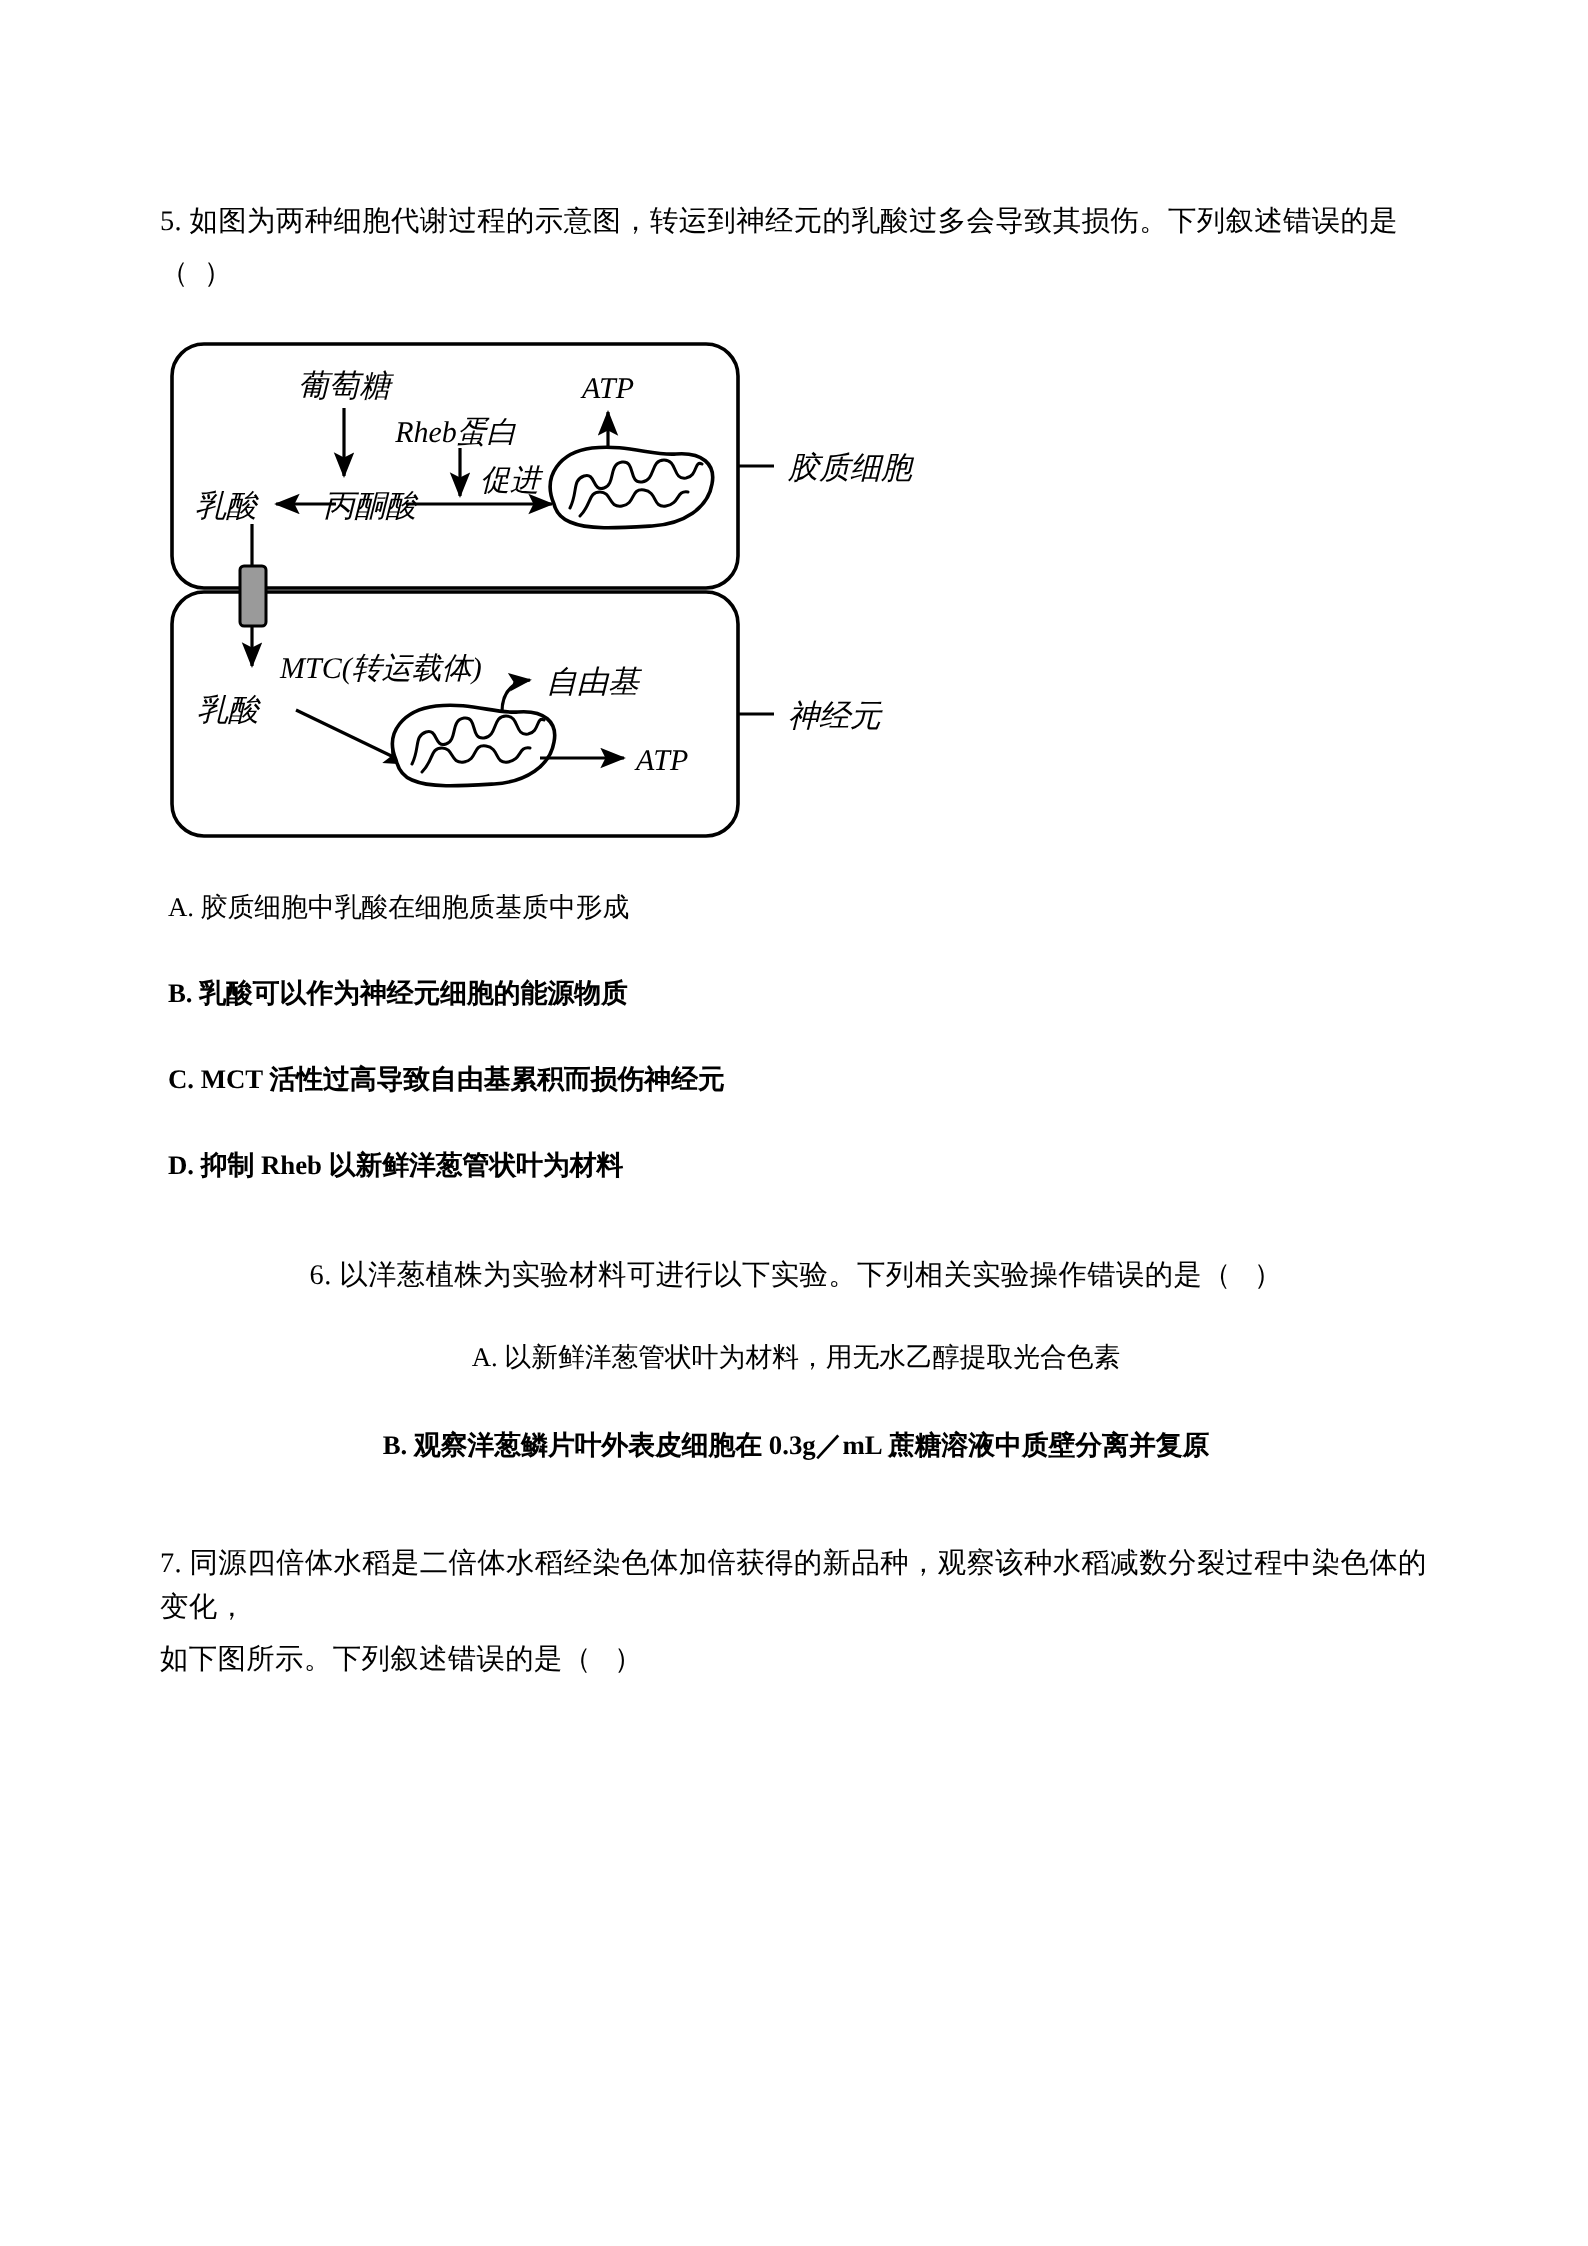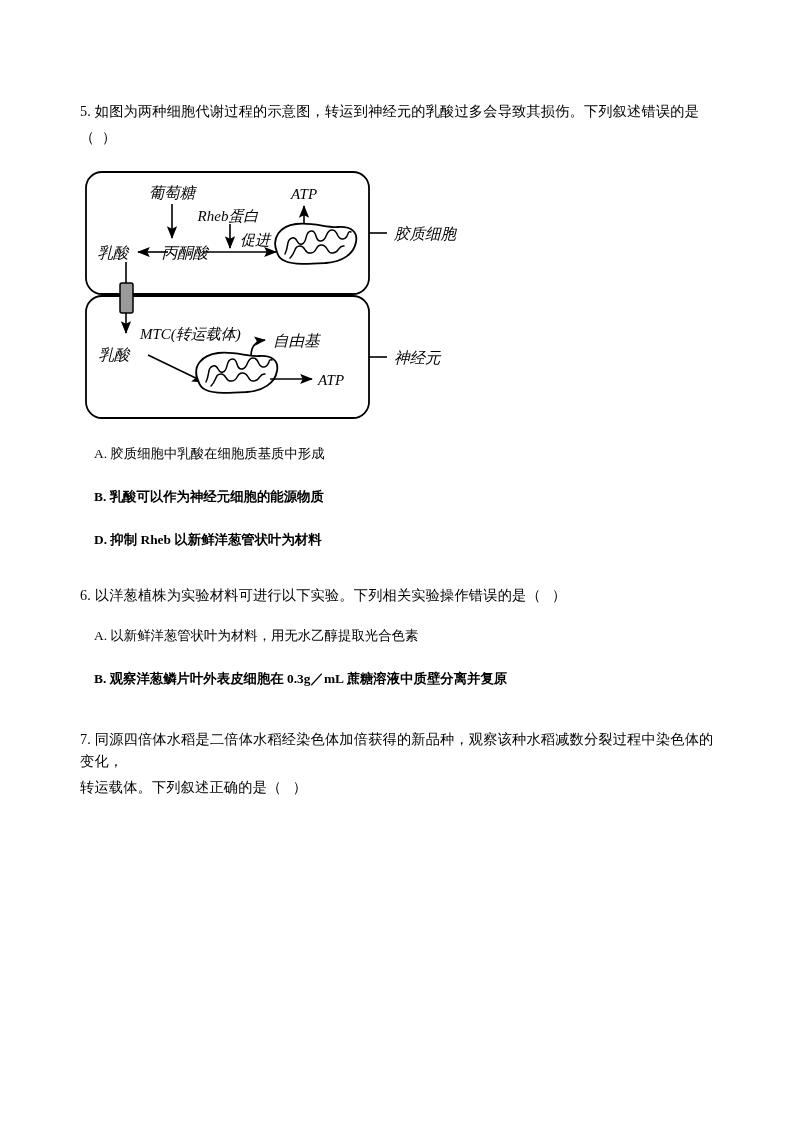--- a/index.html
+++ b/index.html
@@ -39,32 +39,33 @@
   .q-stem {
     margin-bottom: 2px;
   }
   .q-cont {
     margin-top: 4px;
     margin-bottom: 0;
   }
   .option {
     font-size: 13.4px;
     line-height: 1.5;
-    margin: 14px;
+    margin: 4px;
     padding: 0;
   }
   .opt-block {
     margin-top: 20px;
   }
   .opt-block .option + .option {
     margin-top: 23px;
     font-weight: bold;
   }
   .q6-block {
     margin-top: 34px;
+    text-align: center;
   }
   .q7-block {
     margin-top: 38px;
   }
   
   .figure {
     position: relative;
     width: 636px;
     height: 258px;
     margin-top: 18px;
@@ -186,32 +187,33 @@
 
           <text class="fig-label" x="238" y="219" font-size="15" text-anchor="start">ATP</text>
 
           <text class="fig-label" x="314" y="197" font-size="15.5" text-anchor="start">神经元</text>
         </svg>
       </div>
 
       <div class="opt-block">
         <p class="option">A. 胶质细胞中乳酸在细胞质基质中形成</p>
         <p class="option">B. 乳酸可以作为神经元细胞的能源物质</p>
+        <p class="option">C. MCT 活性过高导致自由基累积而损伤神经元</p>
         <p class="option">D. 抑制 Rheb 以新鲜洋葱管状叶为材料</p>
       </div>
     </div>
 
     <div class="q6-block">
       <p class="qline q-stem">6. 以洋葱植株为实验材料可进行以下实验。下列相关实验操作错误的是（   ）</p>
 
       <div class="opt-block">
         <p class="option">A. 以新鲜洋葱管状叶为材料，用无水乙醇提取光合色素</p>
         <p class="option">B. 观察洋葱鳞片叶外表皮细胞在 0.3g／mL 蔗糖溶液中质壁分离并复原</p>
       </div>
     </div>
 
     <div class="q7-block">
       <p class="qline q-stem">7. 同源四倍体水稻是二倍体水稻经染色体加倍获得的新品种，观察该种水稻减数分裂过程中染色体的变化，</p>
-      <p class="qline q-cont">转运载体。下列叙述正确的是（   ）</p>
+      <p class="qline q-cont">如下图所示。下列叙述错误的是（   ）</p>
     </div>
 
   </div>
 </div>
 
 </body></html>

